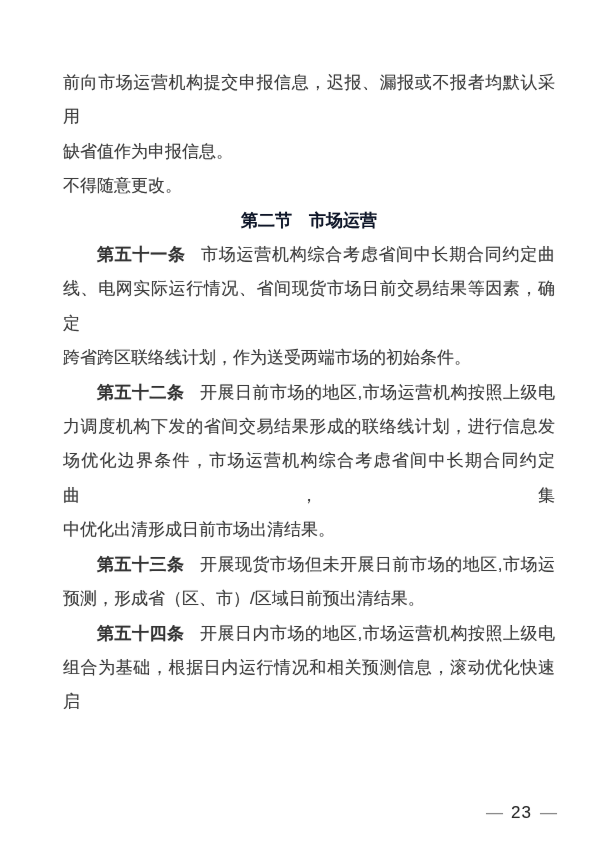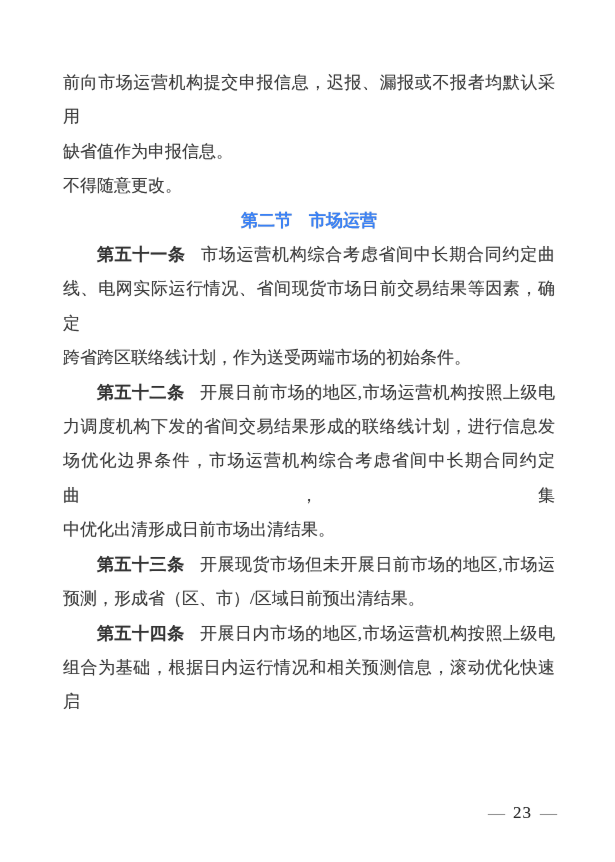--- a/index.html
+++ b/index.html
@@ -2,21 +2,21 @@
 <html><head>
 <meta charset="utf-8">
 <style>
   html, body { margin: 0; padding: 0; background: #ffffff; }
   .page {
     position: relative;
     width: 615px;
     height: 862px;
     background: #ffffff;
     overflow: hidden;
-    font-family: Liberation Serif, serif;
+    font-family: Liberation Sans, sans-serif;
     color: #414141;
   }
   .content {
     position: absolute;
     left: 63px;
     top: 66px;
     width: 492px;
     font-size: 17px;
     line-height: 34.4px;
     text-shadow: 0 0 1px rgba(80,80,80,0.45);
@@ -26,21 +26,21 @@
   .ind { text-indent: 2em; }
   .term {
     font-weight: bold;
     color: #363636;
     margin-right: 0.9em;
   }
   .heading {
     text-align: center;
     text-align-last: center;
     font-weight: bold;
-    color: #3b82f6;
+    color: #0f172a;
   }
   .footer {
     position: absolute;
     top: 803px;
     right: 58px;
     font-size: 17px;
     color: #2e2e2e;
     text-shadow: 0 0 1px rgba(90,90,90,0.4);
     white-space: nowrap;
   }

